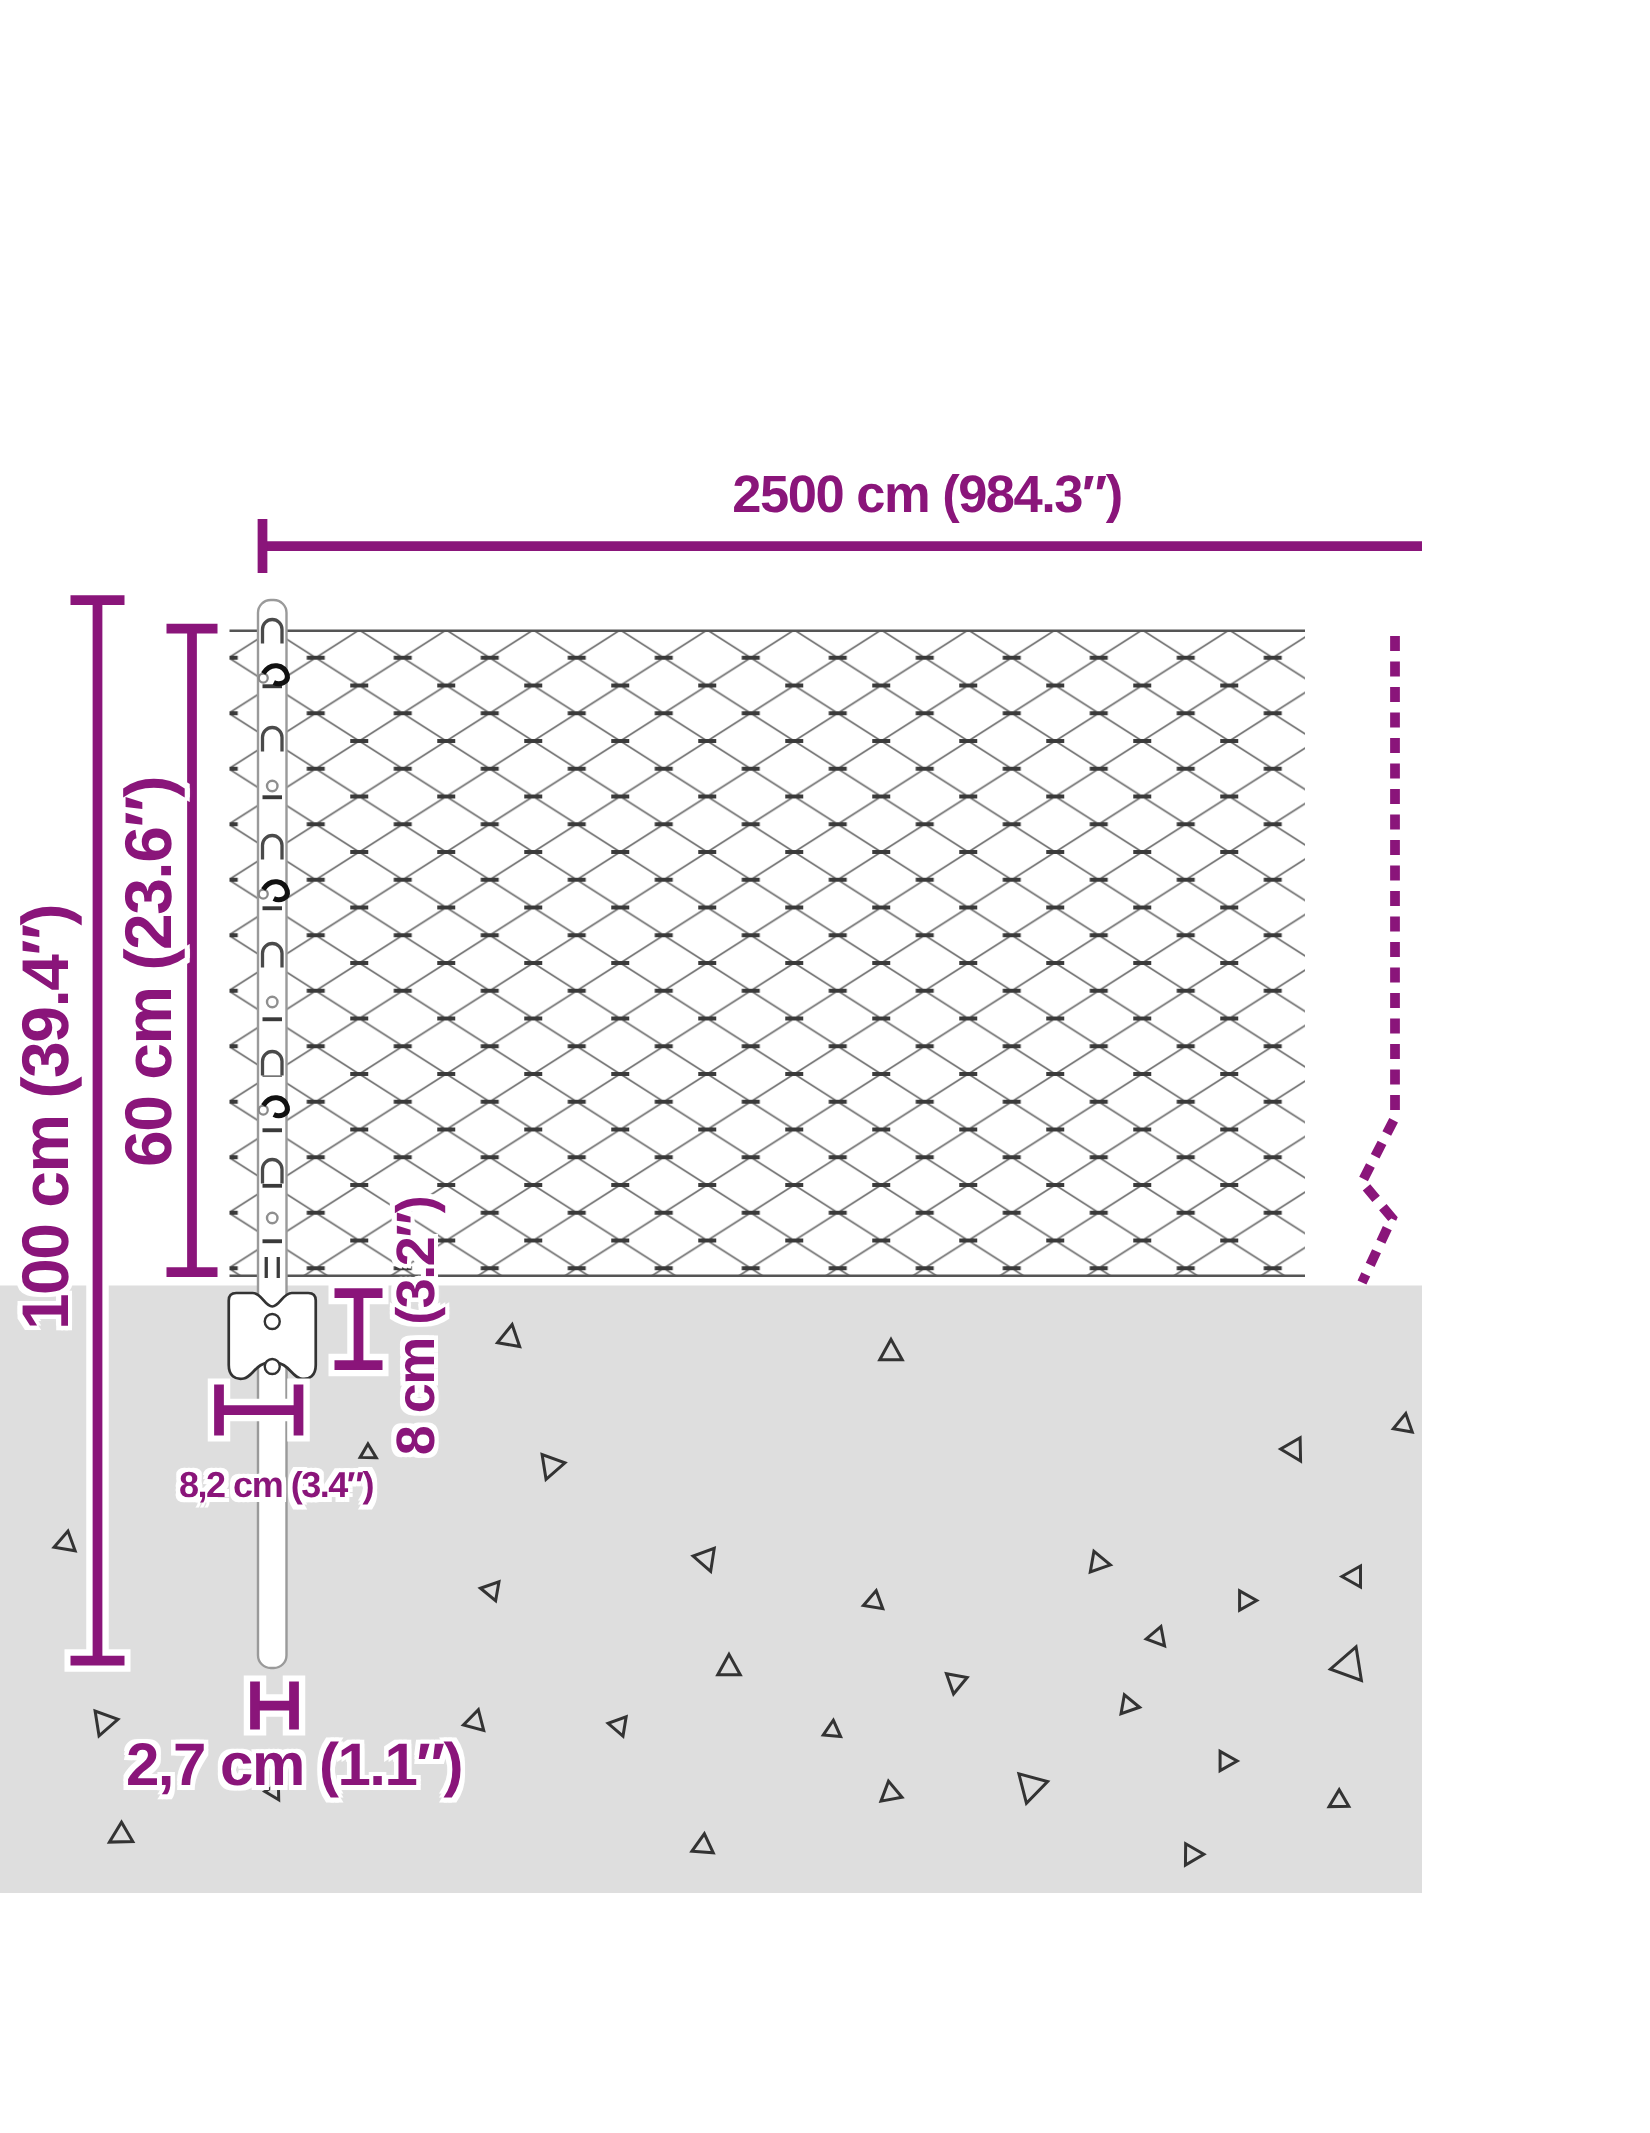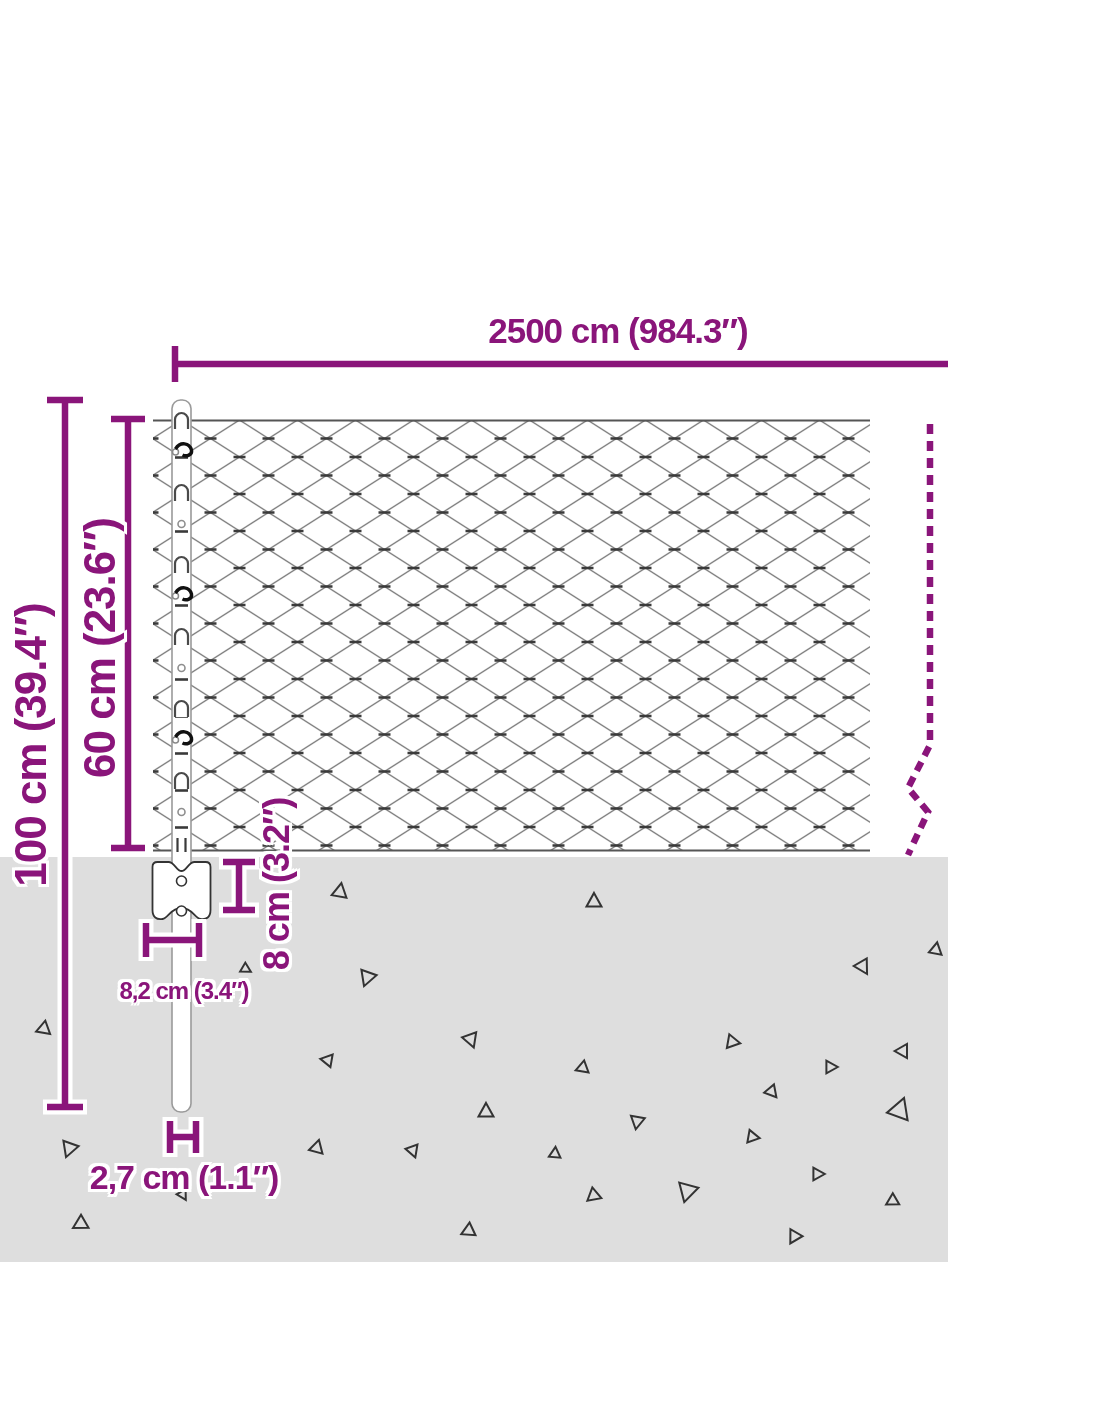--- a/index.html
+++ b/index.html
@@ -10,21 +10,21 @@
        letter-spacing:-1px;line-height:1;transform:translate(-50%,-50%);
        text-shadow:3px 0 0 #fff,-3px 0 0 #fff,0 3px 0 #fff,0 -3px 0 #fff,
                    3px 3px 0 #fff,-3px 3px 0 #fff,3px -3px 0 #fff,-3px -3px 0 #fff,
                    0 0 5px #fff;}
   .rot{transform:translate(-50%,-50%) rotate(-90deg);}
   #lbl-total-width{left:618px;top:330px;font-size:35px;}
   #lbl-total-height{left:31px;top:745px;font-size:44px;}
   #lbl-mesh-height{left:100px;top:648px;font-size:44px;}
   #lbl-anchor-depth{left:277px;top:884px;font-size:36px;}
   #lbl-anchor-width{left:184px;top:991px;font-size:24px;}
-  #lbl-post-width{left:184px;top:1177px;font-size:34px;}
+  #lbl-post-width{left:196px;top:1177px;font-size:40px;}
 </style>
 </head>
 <body>
 
 <div class="canvas">
   <svg id="scene" viewBox="0 0 1100 1422" xmlns="http://www.w3.org/2000/svg">
       <rect x="0" y="857" width="1100" height="405" fill="#dedede"></rect>
       <defs>
         <pattern id="mesh" width="58" height="37" patternUnits="userSpaceOnUse" patternTransform="translate(7.5,13)">
           <path d="M0,0 L29,18.5 L58,0 M0,37 L29,18.5 L58,37" stroke="#6f6f6f" stroke-width="1.2" fill="none"></path>

